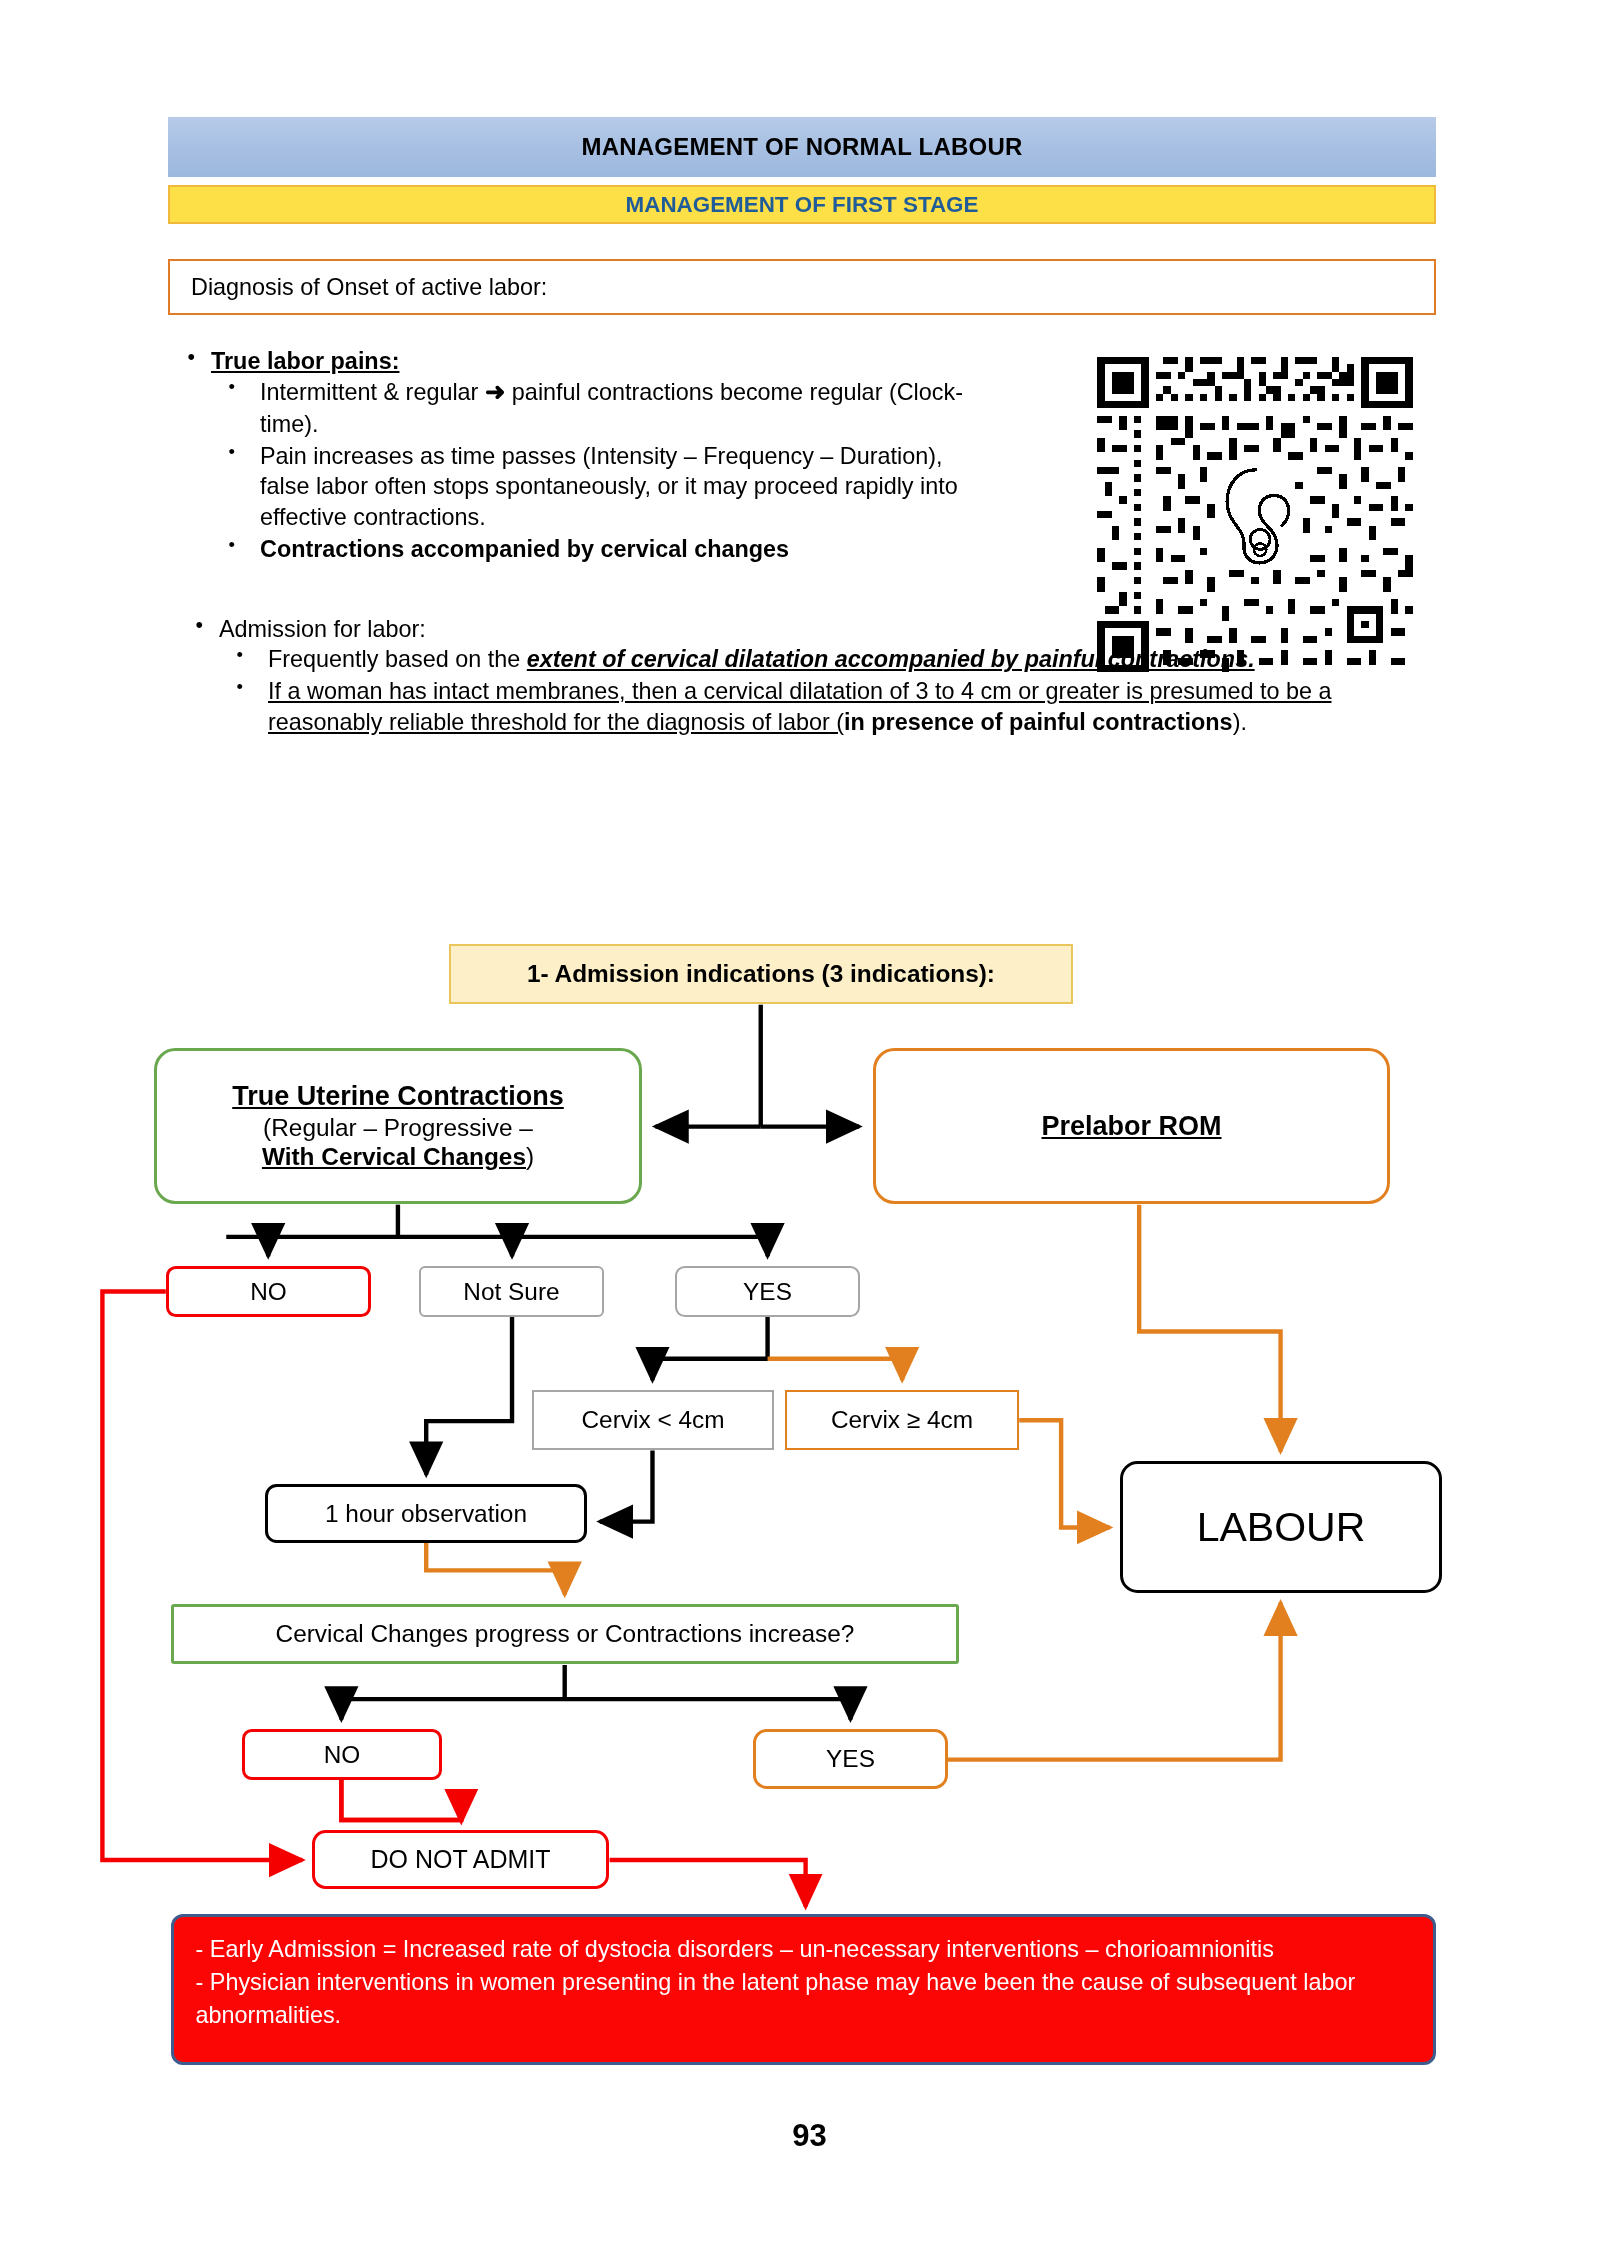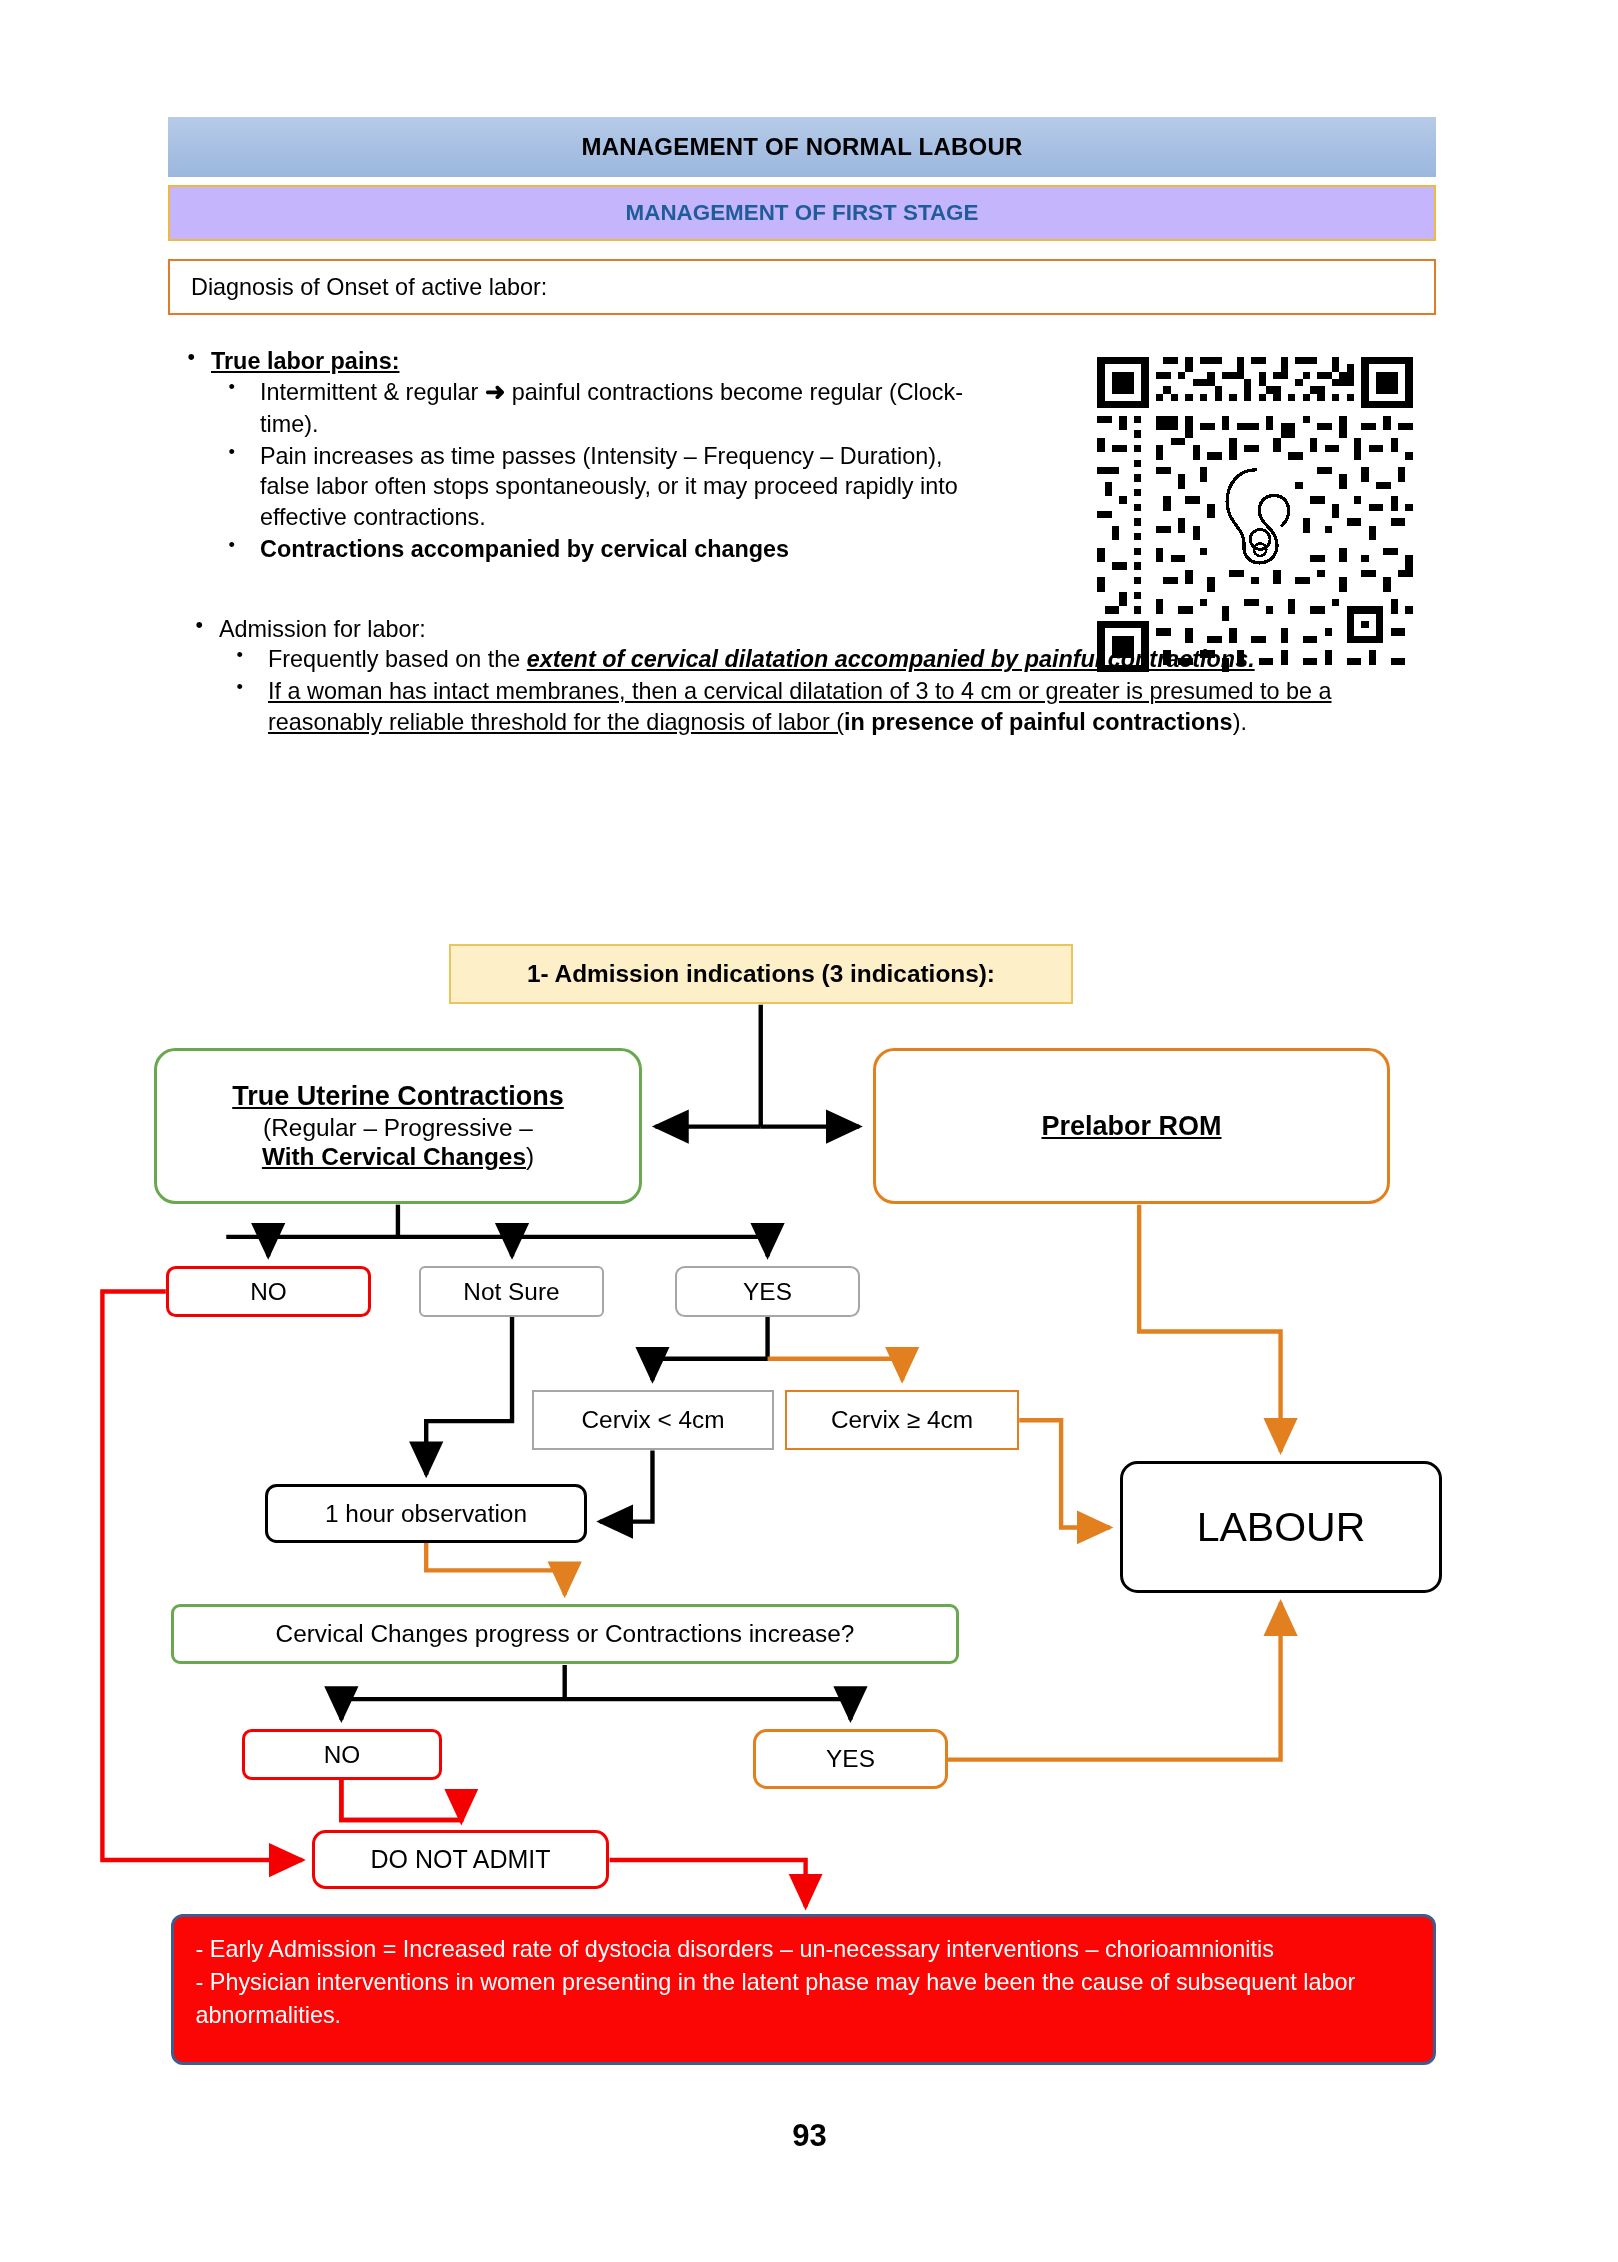--- a/index.html
+++ b/index.html
@@ -22,22 +22,22 @@
     left: 168px; top: 117px; width: 1268px; height: 60px;
     background: linear-gradient(to bottom, #b7cbe8 0%, #a6bfe2 55%, #9db8de 100%);
     display: flex; align-items: center; justify-content: center;
   }
   .band-blue span {
     font-size: 24px; font-weight: bold; letter-spacing: 0.2px;
     color: #000000;
   }
   .band-yellow {
     position: absolute;
-    left: 168px; top: 185px; width: 1268px; height: 56px;
-    background: #c4b5fd;
+    left: 168px; top: 185px; width: 1268px; height: 39px;
+    background: #fde047;
     border: 2px solid #f0b93c;
     display: flex; align-items: center; justify-content: center;
   }
   .band-yellow span {
     font-size: 22.4px; font-weight: bold; color: #1f5c99;
   }
   .diag-box {
     position: absolute;
     left: 168px; top: 259px; width: 1268px; height: 56px;
     border: 2.9px solid #e07b28;
@@ -150,21 +150,21 @@
     border: 3.9px solid #000000; border-radius: 11.7px; font-size: 24.4px;
   }
   
   #n-admit {
     left: 1120px; top: 1461px; width: 322px; height: 132px;
     border: 3.9px solid #000000; border-radius: 17.6px; font-size: 41px;
   }
   
   #n-ccp {
     left: 171px; top: 1604px; width: 788px; height: 60px;
-    border: 3.9px solid #6aa84f; border-radius: 9px; font-size: 24.4px;
+    border: 3.9px solid #6aa84f; border-radius: 3px; font-size: 24.4px;
   }
   
   #n-no2 {
     left: 242px; top: 1729px; width: 200px; height: 51px;
     border: 3.9px solid #f40000; border-radius: 9.8px; font-size: 24.4px;
   }
   
   #n-yes2 {
     left: 753px; top: 1729px; width: 195px; height: 60px;
     border: 3.9px solid #e2801f; border-radius: 13.7px; font-size: 24.4px;

